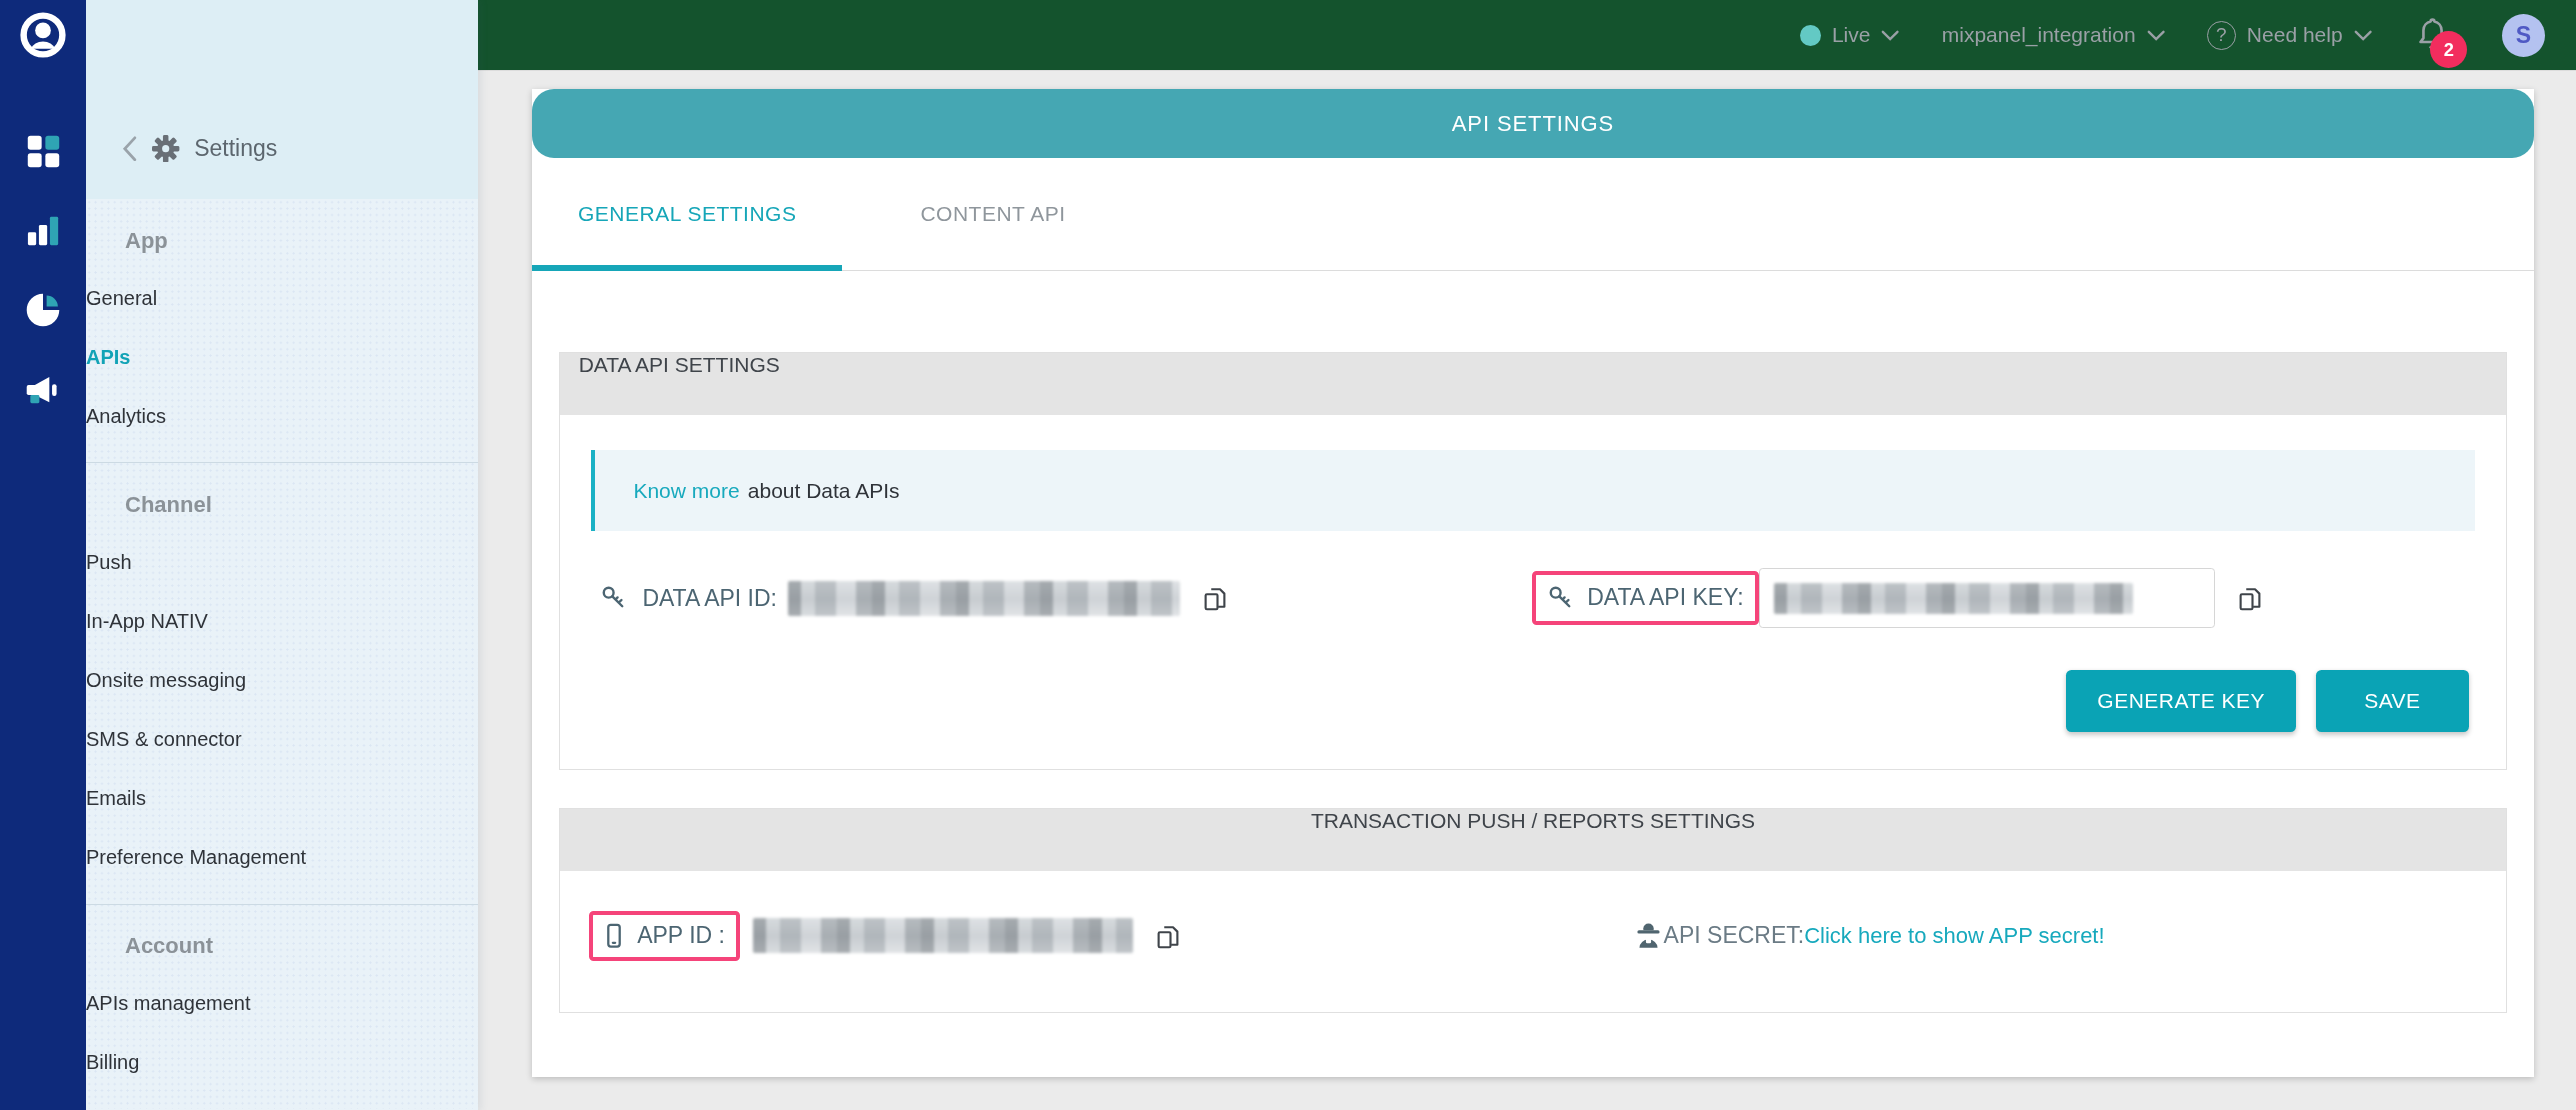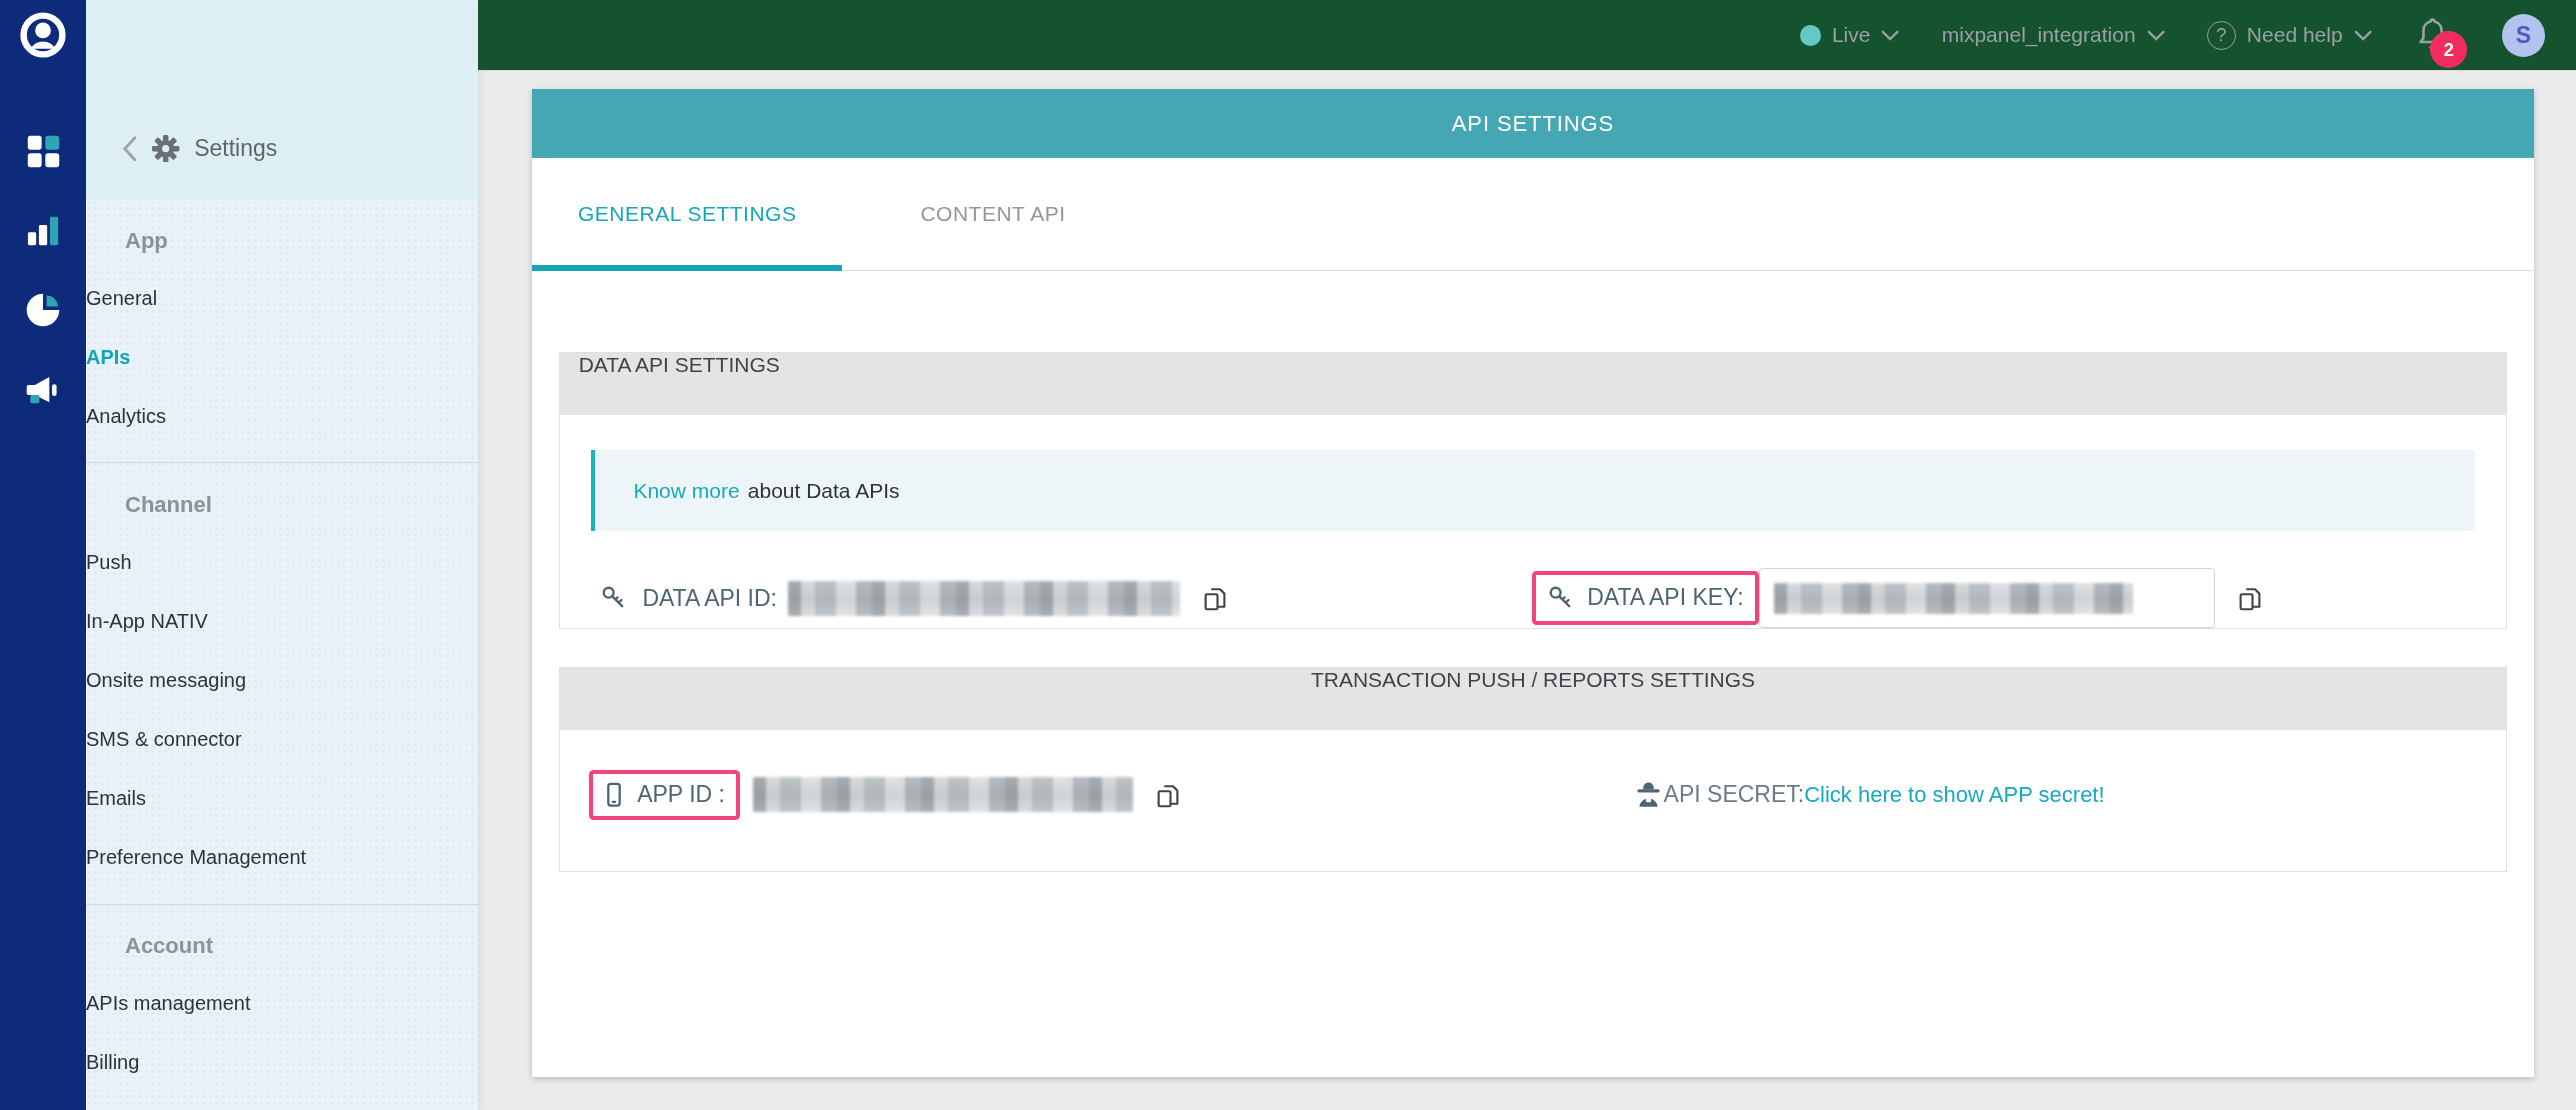--- a/index.html
+++ b/index.html
@@ -28,21 +28,21 @@
   .topbar{position:absolute;left:478px;top:0;right:0;height:71px;background:#14532d;border-bottom:0.9px solid #dcdcdc;display:flex;align-items:center;justify-content:flex-end;gap:42px;padding-right:31px;box-sizing:border-box;z-index:3;}
   .tb-group{display:flex;align-items:center;gap:11px;color:#9aa0a6;font-size:21px;cursor:pointer;}
   .live-dot{width:21px;height:21px;border-radius:50%;background:#63c9c4;}
   .qmark{width:29px;height:29px;border:1.8px solid #9aa0a6;border-radius:50%;display:flex;align-items:center;justify-content:center;font-size:19px;color:#9aa0a6;box-sizing:border-box;}
   .bell-wrap{position:relative;cursor:pointer;margin-right:9.1px;}
   .badge{position:absolute;right:-16.5px;bottom:-12.8px;width:37px;height:37px;border-radius:50%;background:#f22d5e;color:#fff;display:flex;align-items:center;justify-content:center;font-size:18.3px;font-weight:bold;}
   .avatar{width:43px;height:43px;border-radius:50%;background:#b4c2f0;color:#4f59c4;display:flex;align-items:center;justify-content:center;font-size:23px;font-weight:bold;cursor:pointer;}
 
   
   .card{position:absolute;left:532px;top:89px;width:2002px;height:988px;background:#fff;box-shadow:0 1.8px 6.4px rgba(0,0,0,.20);z-index:2;}
-  .banner{height:69px;background:#45a7b3;display:flex;align-items:center;justify-content:center;color:#fff;font-size:22px;letter-spacing:0.9px;}
+  .banner{height:69px;background:#45a7b3;display:flex;align-items:center;justify-content:center;color:#fff;font-size:22px;letter-spacing:0.9px;border-radius:22px;}
   .tabs{position:relative;height:112px;border-bottom:0.9px solid #dcdcdc;display:flex;}
   .tab{position:relative;display:flex;align-items:center;padding:0 46px;font-size:21px;letter-spacing:0.5px;color:#8f969c;cursor:pointer;}
   .tab.tab-2{padding:0 78px;}
   .tab.active{color:#16a6b8;}
   .tab.active::after{content:"";position:absolute;left:0;right:0;bottom:-0.9px;height:5.5px;background:#16a6b8;}
 
   .section-box{margin:0 27.4px;border:0.9px solid #e0e0e0;box-sizing:border-box;}
   .section-box.first{margin-top:81px;}
   .section-box.second{margin-top:38px;}
   .section-head{height:62px;background:#e4e4e4;display:flex;align-items:flex-start;padding:0 18.3px;font-size:21px;color:#3f444a;}
@@ -248,20 +248,24 @@
           </div>
           <span class="copy-btn">
             <svg width="30" height="30" viewBox="0 0 24 24" fill="none" stroke="#3f444a" stroke-width="1.7" stroke-linejoin="round">
               <path d="M9 5 h7 l3.5 3.5 V19 h-5"></path>
               <rect x="4.5" y="9" width="9.5" height="12" rx="1" fill="#fff"></rect>
             </svg>
           </span>
         </div>
       </div>
 
+      <div class="btn-row">
+        <button class="btn">GENERATE KEY</button>
+        <button class="btn" style="padding:0 48px;">SAVE</button>
+      </div>
     </section>
 
     <section class="section-box second">
       <div class="section-head center">
         <span>TRANSACTION PUSH / REPORTS SETTINGS</span>
       </div>
 
       <div class="tx-row">
         <div class="pinkbox" style="padding:7.3px 11px;">
           <span style="line-height:0;">

